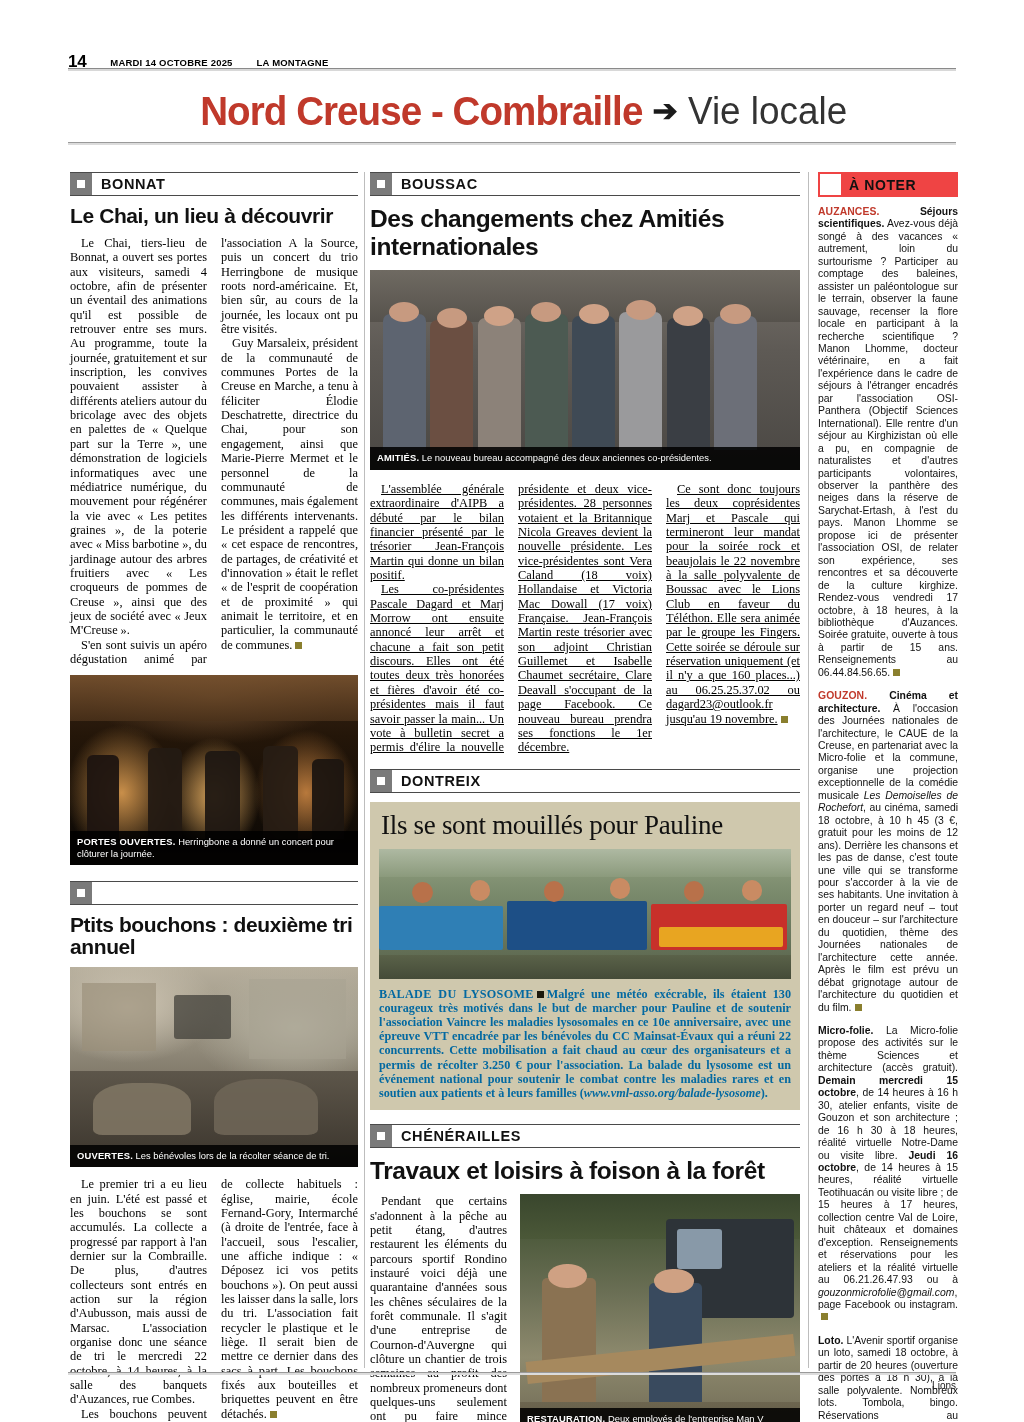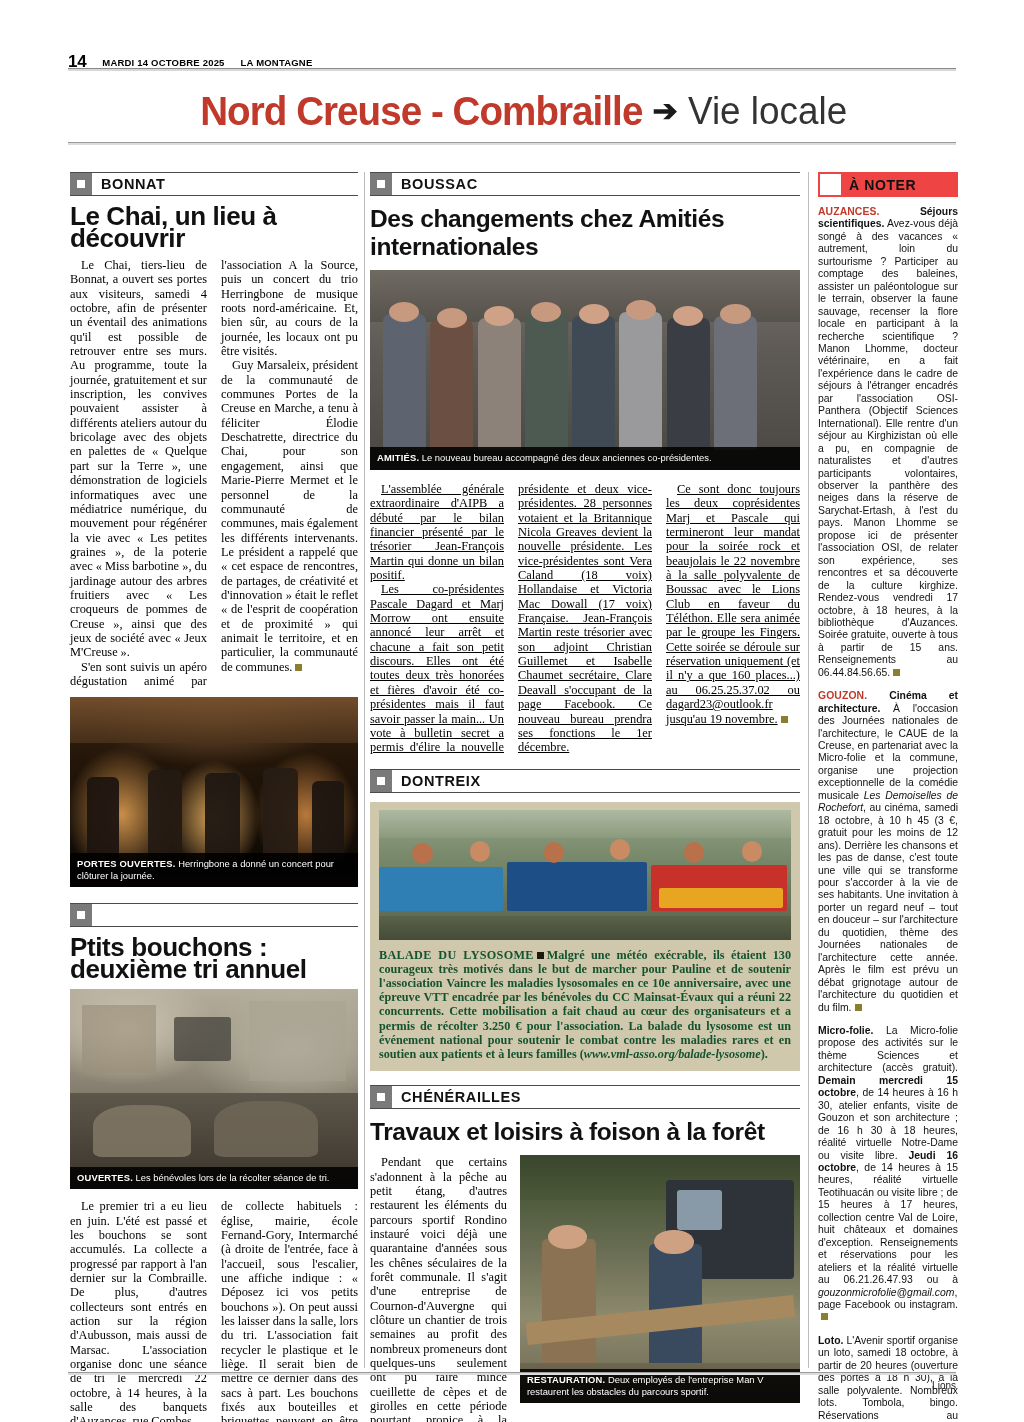--- a/index.html
+++ b/index.html
@@ -15,21 +15,21 @@
     position:absolute;
     left:0;top:0;
     width:1024px;height:1422px;
     box-sizing:border-box;
     padding:0;
   }
 
   
   .masthead{
     position:absolute;left:68px;top:48px;width:888px;height:22px;
-    display:flex;align-items:flex-end;gap:16px;
+    display:flex;align-items:flex-end;gap:24px;
   }
   .masthead .pagenum{
     font-family:"Liberation Sans", sans-serif;
     font-weight:bold;font-size:17px;line-height:17px;letter-spacing:-0.3px;
   }
   .masthead .mhtext{
     font-family:"Liberation Sans", sans-serif;
     font-weight:bold;font-size:9.5px;line-height:12px;letter-spacing:0.2px;
     padding-bottom:1px;
   }
@@ -88,21 +88,21 @@
     font-weight:bold;font-size:14.5px;letter-spacing:0.6px;color:#111;
   }
 
   
   .headline{
     font-family:"Liberation Sans", sans-serif;
     font-weight:bold;color:#111;
     letter-spacing:-0.4px;
     margin:2px 0 9px 0;
   }
-  .hl-a{font-size:26px;line-height:22px;}
+  .hl-a{font-size:21px;line-height:22px;}
   .hl-b{font-size:24.5px;line-height:28px;}
 
   
   .body2{column-count:2;column-gap:14px;}
   .body3{column-count:3;column-gap:14px;}
   .body2 p,.body3 p{
     margin:0;
     font-family:"Liberation Serif", serif;
     font-size:12.4px;line-height:14.35px;
     text-align:justify;
@@ -132,21 +132,21 @@
   .beigebox{background:#cfc8ad;padding:8px 9px 10px 9px;box-sizing:border-box;}
   .beigebox .hl-serif{
     font-family:"Liberation Serif", serif;
     font-weight:normal;font-size:27px;line-height:31px;color:#111;
     letter-spacing:-0.3px;margin:0 0 8px 2px;
   }
   .beigebox .bbtext{
     font-family:"Liberation Serif", serif;
     font-weight:bold;
     font-size:12.2px;line-height:14.2px;text-align:justify;margin:8px 0 0 0;
-    color:#14532d;
+    color:#0369a1;
   }
   .beigebox .bbtext .lead{letter-spacing:0.3px;}
   .beigebox .sq-mid{display:inline-block;width:7px;height:7px;background:#1d1a0d;margin:0 3px;}
 
   
   .anoter-head{
     display:flex;align-items:center;height:25px;background:#ef4444;margin-bottom:9px;
   }
   .anoter-head .sq{
     width:21px;height:21px;margin-left:2px;background:#ffffff;flex:0 0 21px;
@@ -319,20 +319,21 @@
 
     <div style="margin-top:14px;">
       <div class="commune">
         <span class="sq">
             <i></i>
           </span>
         <span class="nm">DONTREIX</span>
       </div>
 
       <div class="beigebox">
+        <div class="hl-serif">Ils se sont mouillés pour Pauline</div>
 
         <div class="photo" style="height:130px;background:#5d6a52;">
           <div class="ph-inner" style="background:
                linear-gradient(to bottom,#93a283 0%,#7a8a6c 34%,#6c7a60 60%,#566049 100%);"></div>
           <div class="band" style="left:0;top:0;width:100%;height:22%;background:linear-gradient(to bottom,#aeb9a2,#8b9a7c);"></div>
           <div class="band" style="left:0%;top:44%;width:30%;height:34%;background:#2f7fb5;border-radius:2px;"></div>
           <div class="band" style="left:31%;top:40%;width:34%;height:38%;background:#1d4f86;border-radius:2px;"></div>
           <div class="band" style="left:66%;top:43%;width:33%;height:35%;background:#c8302a;border-radius:2px;"></div>
           <div class="band" style="left:68%;top:60%;width:30%;height:16%;background:#e8a521;border-radius:2px;"></div>
           <div class="band" style="left:8%;top:26%;width:5%;height:16%;background:#b8714a;border-radius:50%;"></div>

